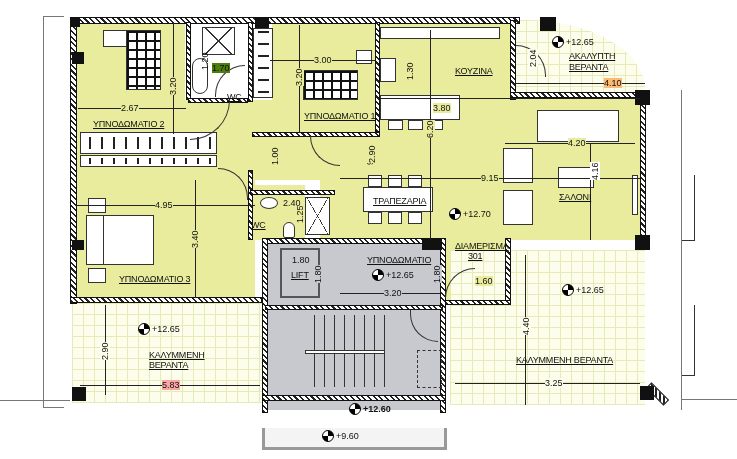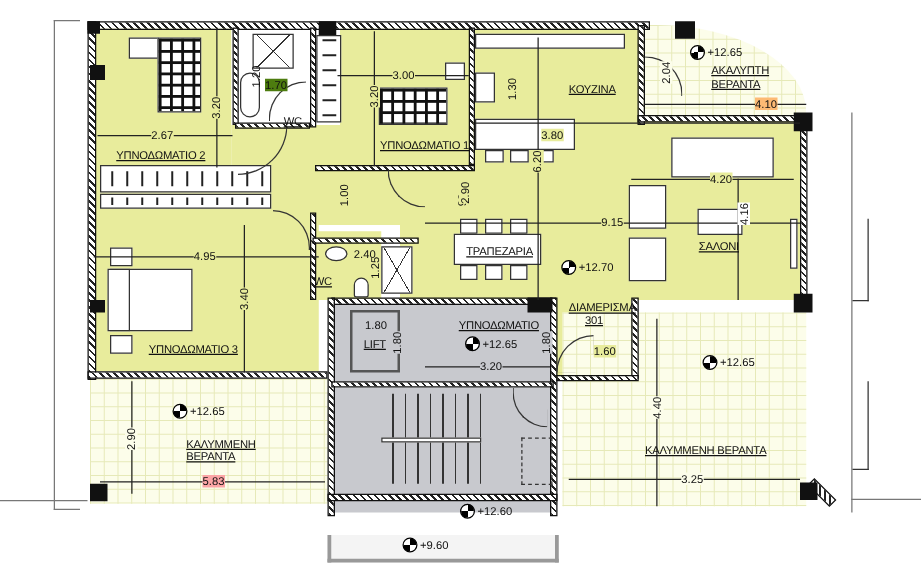--- a/index.html
+++ b/index.html
@@ -217,20 +217,20 @@
   <span>+12.65</span>
 </div>
 <div class="level" style="left:138px;top:323px;">
   <span class="mk"></span>
   <span>+12.65</span>
 </div>
 <div class="level" style="left:562px;top:284px;">
   <span class="mk"></span>
   <span>+12.65</span>
 </div>
-<div class="level" style="left:368px;top:403px;">
+<div class="level" style="left:349px;top:403px;font-weight:bold;">
   <span class="mk"></span>
   <span>+12.60</span>
 </div>
 <div class="level" style="left:322px;top:430px;">
   <span class="mk"></span>
   <span>+9.60</span>
 </div>
 
 </body></html>

